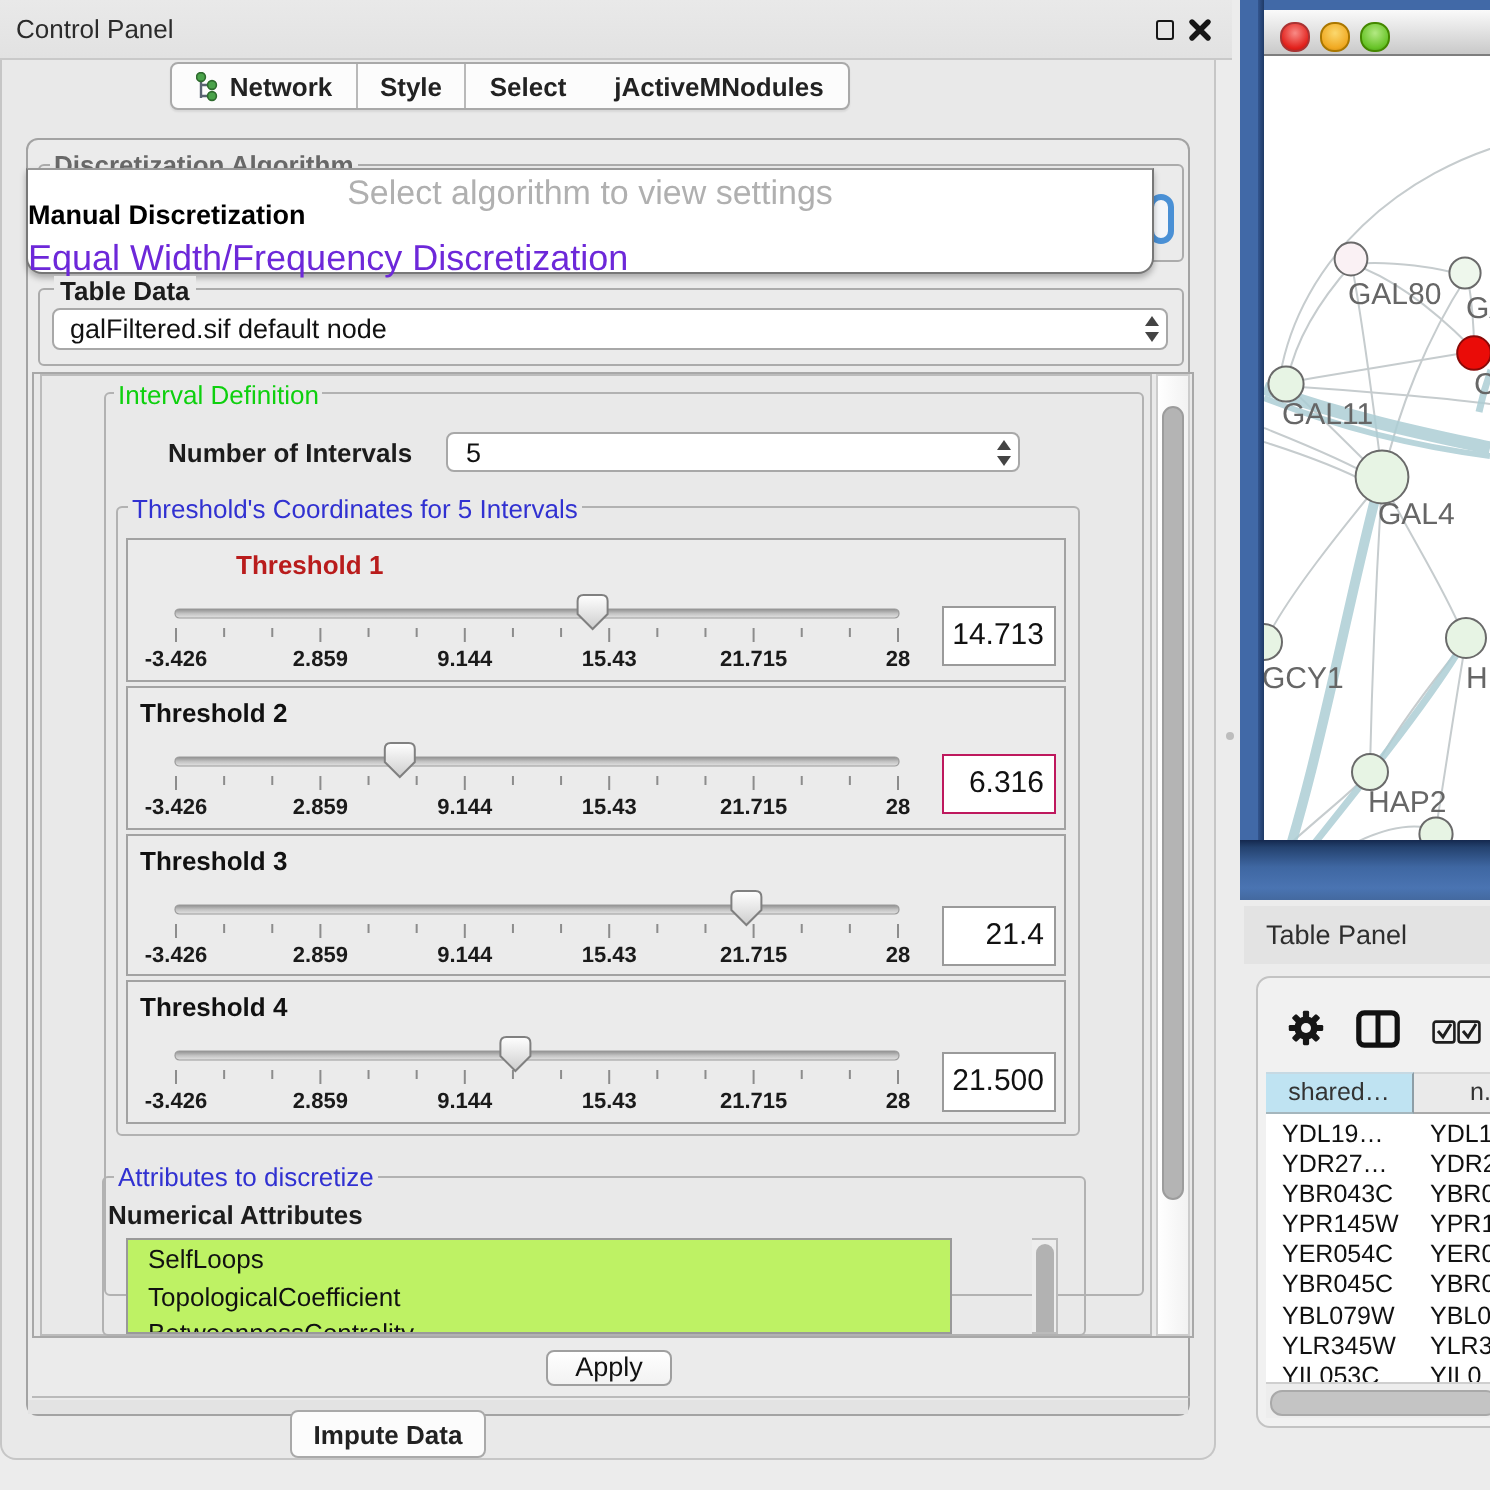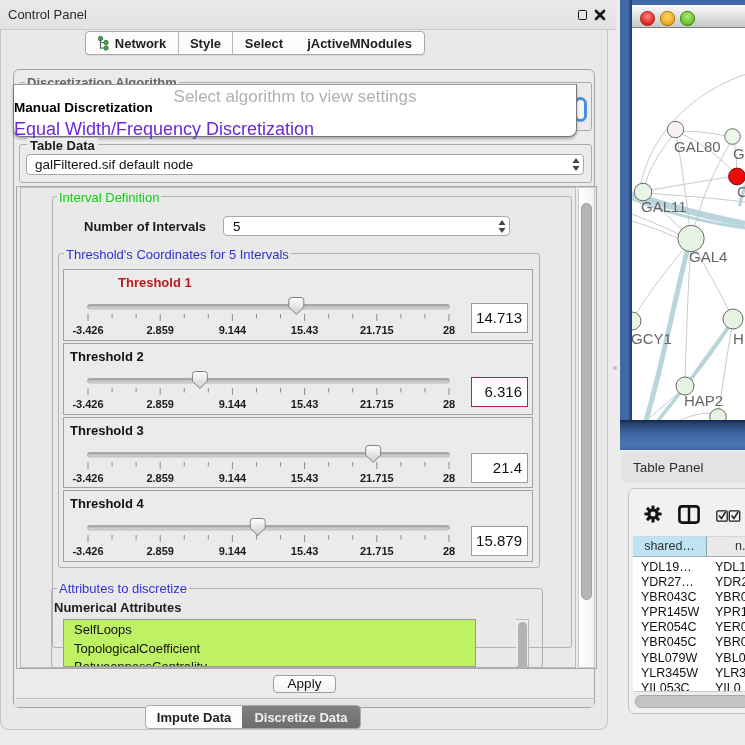--- a/index.html
+++ b/index.html
@@ -246,40 +246,39 @@
             <stop offset="1" stop-color="#cdcdcd"></stop>
           </linearGradient>
         </defs>
       </svg>
       <div class="bold" style="position:absolute;left:-6px;top:54px;width:60px;text-align:center;font-size:11px;color:#1a1a1a;">-3.426</div>
       <div class="bold" style="position:absolute;left:66.19999999999999px;top:54px;width:60px;text-align:center;font-size:11px;color:#1a1a1a;">2.859</div>
       <div class="bold" style="position:absolute;left:138.4px;top:54px;width:60px;text-align:center;font-size:11px;color:#1a1a1a;">9.144</div>
       <div class="bold" style="position:absolute;left:210.60000000000002px;top:54px;width:60px;text-align:center;font-size:11px;color:#1a1a1a;">15.43</div>
       <div class="bold" style="position:absolute;left:282.8px;top:54px;width:60px;text-align:center;font-size:11px;color:#1a1a1a;">21.715</div>
       <div class="bold" style="position:absolute;left:355px;top:54px;width:60px;text-align:center;font-size:11px;color:#1a1a1a;">28</div>
-      <div style="position:absolute;left:407px;top:35px;width:57px;height:30px;background:#fff;border:1px solid #9a9a9a;box-sizing:border-box;font-size:15px;color:#111;text-align:right;line-height:28px;padding-right:5px;">15.879</div>
+      <div style="position:absolute;left:407px;top:35px;width:57px;height:30px;background:#fff;border:1px solid #9a9a9a;box-sizing:border-box;font-size:15px;color:#111;text-align:right;line-height:28px;padding-right:5px;">21.500</div>
     </div>
   </div>
 
 <div class="abs" style="left:51px;top:588px;width:492px;height:80px;border:1px solid #b2b2b2;border-radius:3px;box-sizing:border-box;"></div>
 <div class="abs" style="left:57px;top:581px;font-size:13px;color:#3131d1;background:#e9e9e9;padding:0 2px;">Attributes to discretize</div>
 <div class="abs bold" style="left:54px;top:600px;font-size:13px;color:#1c1c1c;">Numerical Attributes</div>
 <div class="abs" style="left:63px;top:619px;width:413px;height:48px;background:#bef264;border:1px solid #999;box-sizing:border-box;overflow:hidden;">
   <div style="padding:1px 0 0 10px;font-size:13px;color:#111;line-height:18.5px;">SelfLoops<br>TopologicalCoefficient<br>BetweennessCentrality</div>
 </div>
 <div class="abs" style="left:516px;top:619px;width:13px;height:48px;background:#ededed;border:1px solid #bbb;border-left:none;box-sizing:border-box;"></div>
 <div class="abs" style="left:518px;top:622px;width:9px;height:44px;background:#b2b2b2;border-radius:5px 5px 0 0;"></div>
 
 <div class="abs" style="left:16px;top:698px;width:579px;height:1px;background:#bababa;"></div>
 <div class="abs" style="left:14px;top:699.5px;width:580px;height:7.5px;background:#e3e3e3;"></div>
 <div class="abs" style="left:273px;top:675px;width:63px;height:18px;background:linear-gradient(#ffffff,#f2f2f2);border:1px solid #9f9f9f;border-radius:4px;box-sizing:border-box;text-align:center;font-size:13.5px;color:#111;line-height:16px;">Apply</div>
 
 <div class="abs" id="bottabs" style="left:145px;top:705px;height:22px;display:flex;border:1px solid #a9a9a9;border-radius:4px;background:#fcfcfc;font-size:13px;font-weight:bold;color:#222;overflow:hidden;">
   <div style="width:96px;display:flex;align-items:center;justify-content:center;">Impute Data</div>
-  <div style="width:118px;display:flex;align-items:center;justify-content:center;background:linear-gradient(#818181,#6d6d6d);color:#f0f0f0;">Discretize Data</div>
 </div>
 
 <div class="abs" style="left:613px;top:366px;width:4px;height:4px;border-radius:2px;background:#bdbdbd;"></div>
 
 <div class="abs" id="netwin" style="left:620px;top:0;width:125px;height:450px;background:#4169a7;"></div>
 <div class="abs" style="left:629px;top:0;width:3px;height:450px;background:linear-gradient(90deg,#33558e,#1f3a66);"></div>
 <div class="abs" style="left:620px;top:420px;width:125px;height:30px;background:linear-gradient(#14284e 0%,#24426f 12%,#3f67a2 45%,#4a74b2 80%,#44699f 100%);"></div>
 <div class="abs" id="nettitle" style="left:632px;top:5px;width:113px;height:22px;background:linear-gradient(#fafafa,#c9c9c9);border-bottom:1px solid #7e7e7e;"></div>
 <div class="abs" style="left:640px;top:11px;width:13px;height:13px;border-radius:7px;background:radial-gradient(circle at 50% 35%,#f98b86,#e2211c 70%,#b01410);border:0.5px solid #a33;"></div>
 <div class="abs" style="left:660px;top:11px;width:13px;height:13px;border-radius:7px;background:radial-gradient(circle at 50% 35%,#fbd86e,#f0a922 70%,#c07d10);border:0.5px solid #a70;"></div>

